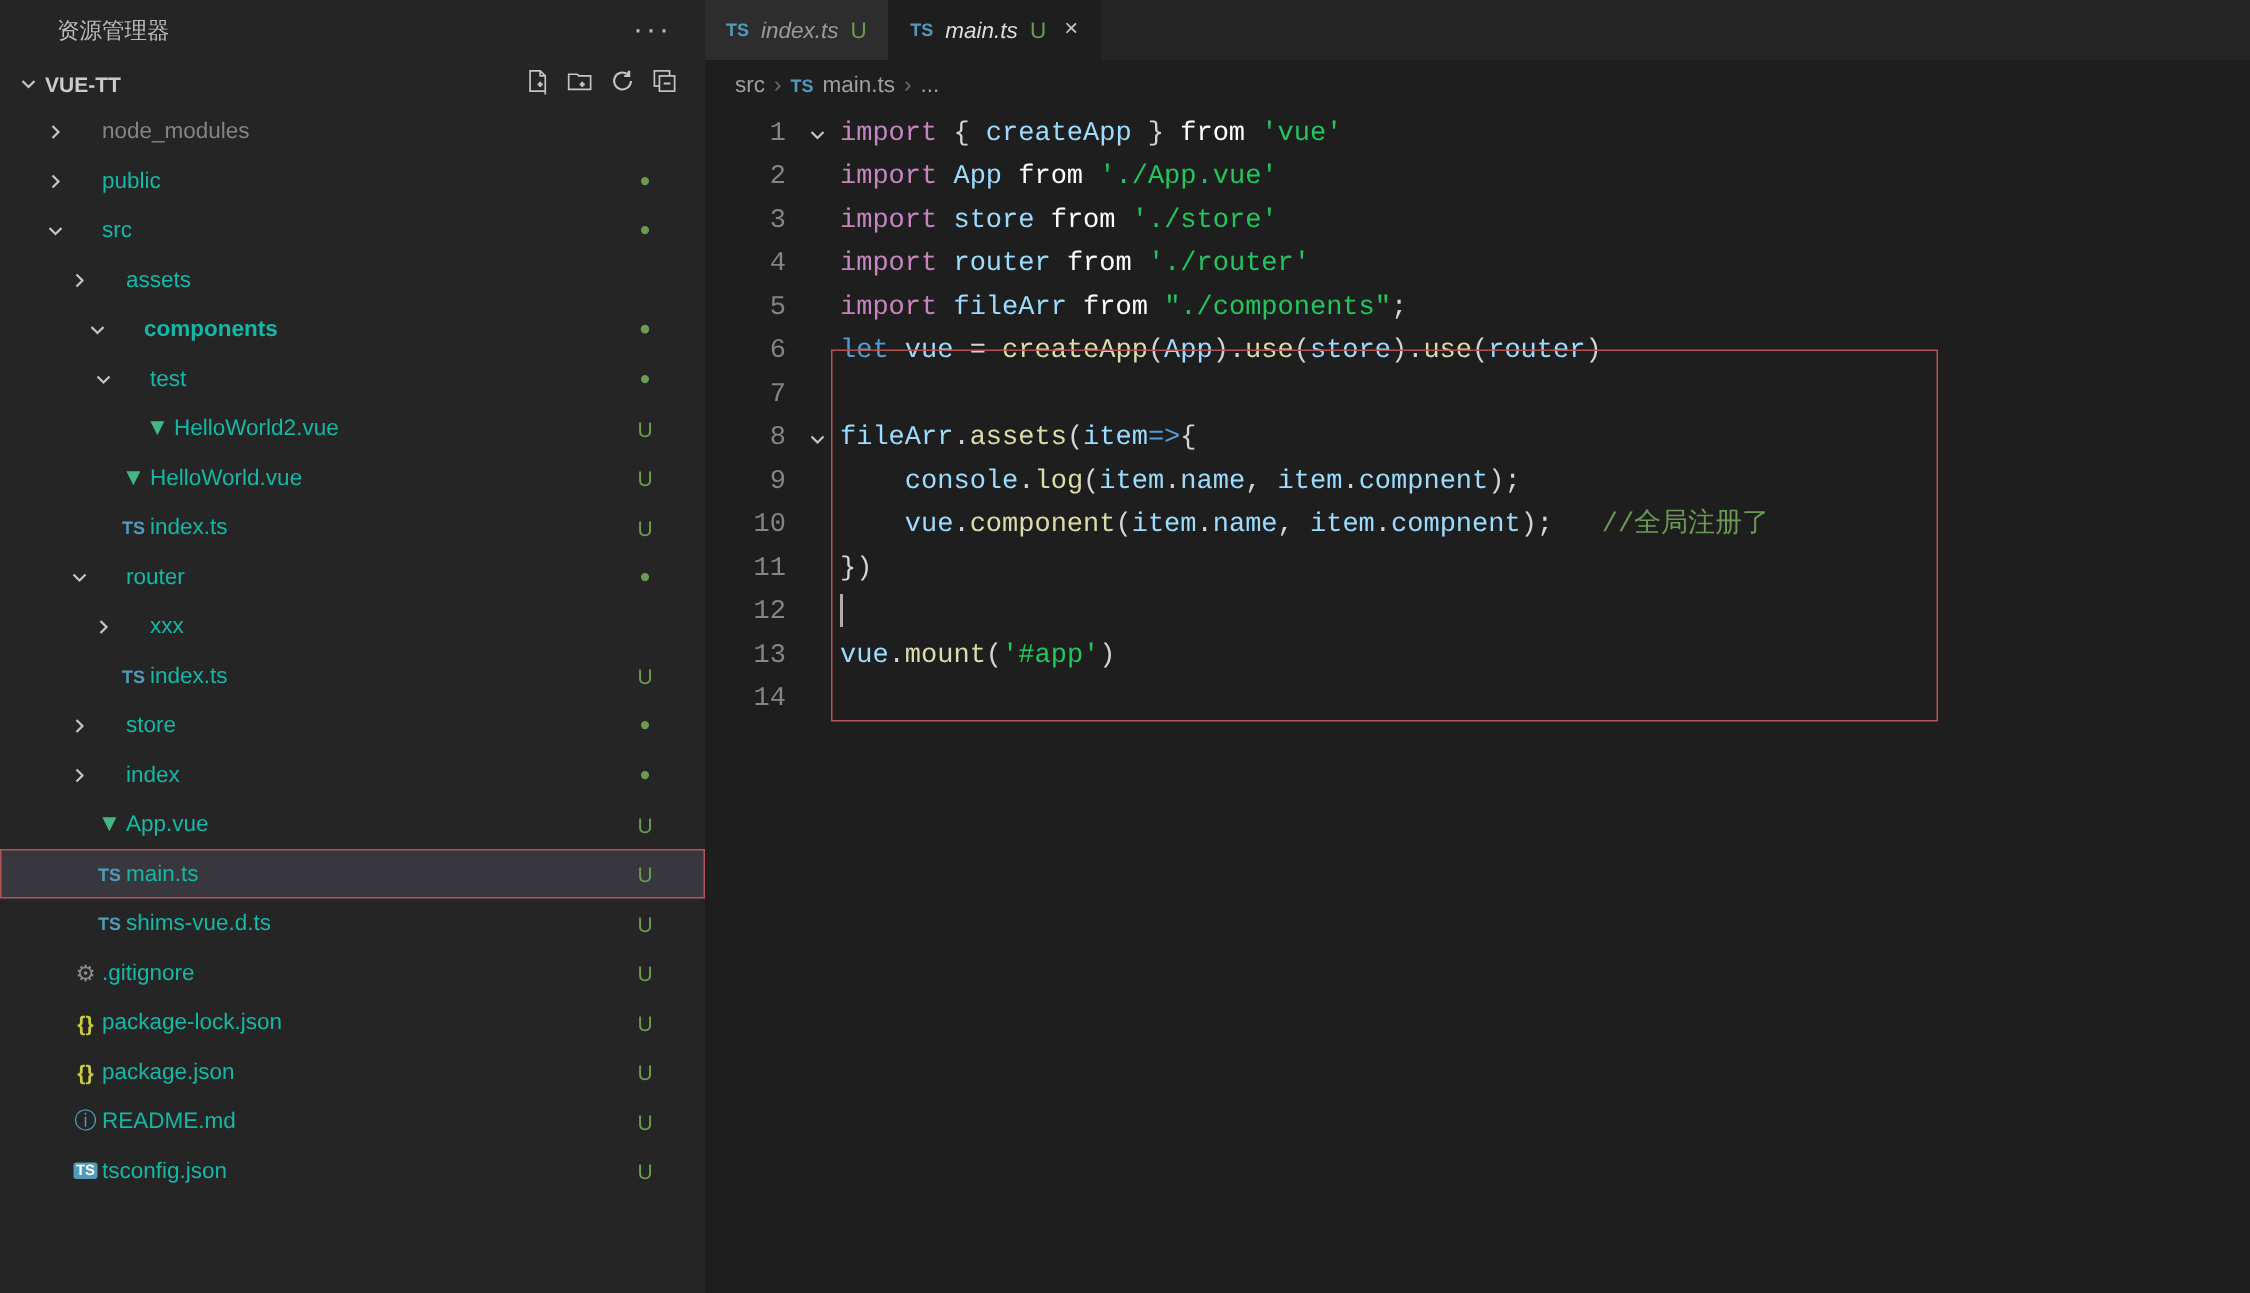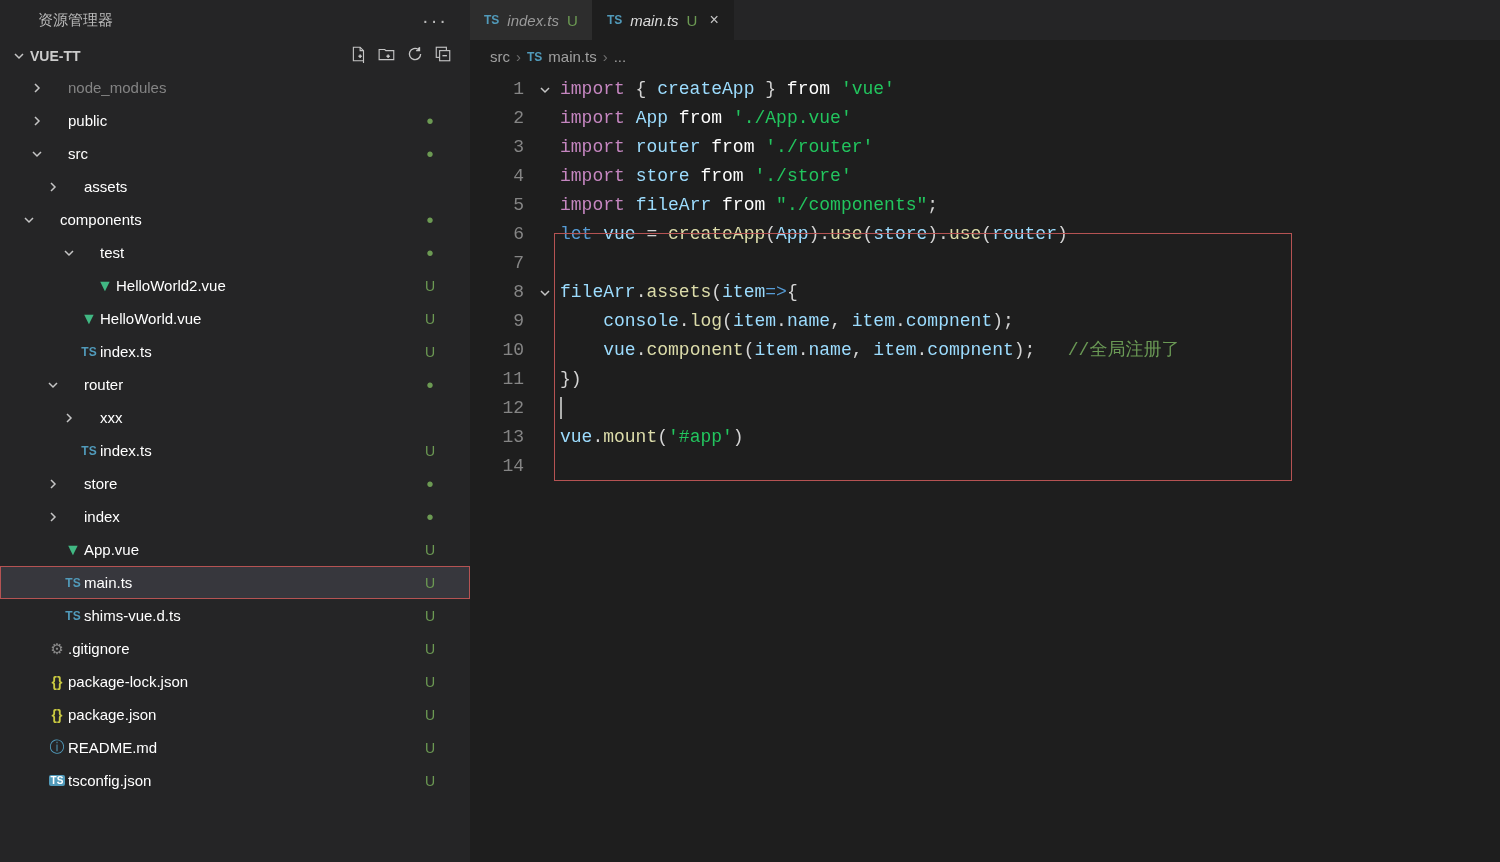--- a/index.html
+++ b/index.html
@@ -43,21 +43,21 @@
 .tree-row {
   display: flex;
   align-items: center;
   height: 33px;
   padding-right: 30px;
   position: relative;
 }
 .tree-row.selected { background: #37373d; }
 .tree-row .chev { width: 18px; display: flex; justify-content: center; color: #c5c5c5; }
 .tree-row .icon { width: 22px; display: flex; justify-content: center; align-items: center; }
-.tree-row .label { flex: 1; color: #ffffff; white-space: nowrap; overflow: hidden; text-overflow: ellipsis; }
+.tree-row .label { flex: 1; color: #14b8a6; white-space: nowrap; overflow: hidden; text-overflow: ellipsis; }
 .tree-row .git { color: #6c9a53; font-size: 14px; width: 20px; text-align: center; }
 .tree-row .git.dot { font-size: 20px; line-height: 10px; }
 .dim { color: #848484 !important; }
 .highlighted { outline: 1px solid #b55353; outline-offset: -1px; }
 .ts-icon { color: #519aba; font-size: 12px; font-weight: 700; }
 .vue-icon { color: #41b883; font-size: 16px; font-weight: 700; }
 .json-icon { color: #cbcb41; font-size: 14px; font-weight: 700; }
 .info-icon { color: #519aba; }
 .gear-icon { color: #8a8a8a; }
 
@@ -196,21 +196,21 @@
       <div class="tree-row" style="padding-left: 44px;">
         <span class="chev">
           <svg class="chev-icon" viewBox="0 0 10 10">
             <path d="M3 1 L7 5 L3 9" fill="none" stroke="#c5c5c5" stroke-width="1.5"></path>
           </svg>
         </span>
         <span class="icon"></span>
         <span class="label">assets</span>
         <span class="git"></span>
       </div>
-      <div class="tree-row" style="padding-left: 20px;">
+      <div class="tree-row" style="padding-left: 56px; font-weight: bold;">
         <span class="chev">
           <svg class="chev-icon" viewBox="0 0 10 10">
             <path d="M1 3 L5 7 L9 3" fill="none" stroke="#c5c5c5" stroke-width="1.5"></path>
           </svg>
         </span>
         <span class="icon"></span>
         <span class="label">components</span>
         <span class="git dot">•</span>
       </div>
       <div class="tree-row" style="padding-left: 60px;">
@@ -422,22 +422,22 @@
         <div></div>
         <div></div>
         <div></div>
         <div></div>
         <div></div>
       </div>
     <div class="code" id="code">
       <div class="highlight-box"></div>
     <div class="code-line"><span class="k-import">import</span><span class="tok-punct"> { </span><span class="tok-ident">createApp</span><span class="tok-punct"> } </span><span class="k-from">from</span><span class="tok-punct"> </span><span class="tok-str">'vue'</span></div>
         <div class="code-line"><span class="k-import">import</span><span class="tok-punct"> </span><span class="tok-ident">App</span><span class="tok-punct"> </span><span class="k-from">from</span><span class="tok-punct"> </span><span class="tok-str">'./App.vue'</span></div>
+        <div class="code-line"><span class="k-import">import</span><span class="tok-punct"> </span><span class="tok-ident">store</span><span class="tok-punct"> </span><span class="k-from">from</span><span class="tok-punct"> </span><span class="tok-str">'./store'</span></div>
         <div class="code-line"><span class="k-import">import</span><span class="tok-punct"> </span><span class="tok-ident">router</span><span class="tok-punct"> </span><span class="k-from">from</span><span class="tok-punct"> </span><span class="tok-str">'./router'</span></div>
-        <div class="code-line"><span class="k-import">import</span><span class="tok-punct"> </span><span class="tok-ident">store</span><span class="tok-punct"> </span><span class="k-from">from</span><span class="tok-punct"> </span><span class="tok-str">'./store'</span></div>
         <div class="code-line"><span class="k-import">import</span><span class="tok-punct"> </span><span class="tok-ident">fileArr</span><span class="tok-punct"> </span><span class="k-from">from</span><span class="tok-punct"> </span><span class="tok-str">"./components"</span><span class="tok-punct">;</span></div>
         <div class="code-line"><span class="k-let">let</span><span class="tok-punct"> </span><span class="tok-ident">vue</span><span class="tok-punct"> = </span><span class="tok-func">createApp</span><span class="tok-punct">(</span><span class="tok-ident">App</span><span class="tok-punct">).</span><span class="tok-func">use</span><span class="tok-punct">(</span><span class="tok-ident">store</span><span class="tok-punct">).</span><span class="tok-func">use</span><span class="tok-punct">(</span><span class="tok-ident">router</span><span class="tok-punct">)</span></div>
         <div class="code-line"></div>
         <div class="code-line"><span class="tok-ident">fileArr</span><span class="tok-punct">.</span><span class="tok-func">assets</span><span class="tok-punct">(</span><span class="tok-ident">item</span><span class="k-let">=&gt;</span><span class="tok-punct">{</span></div>
         <div class="code-line"><span class="tok-punct">    </span><span class="tok-ident">console</span><span class="tok-punct">.</span><span class="tok-func">log</span><span class="tok-punct">(</span><span class="tok-ident">item</span><span class="tok-punct">.</span><span class="tok-ident">name</span><span class="tok-punct">, </span><span class="tok-ident">item</span><span class="tok-punct">.</span><span class="tok-ident">compnent</span><span class="tok-punct">);</span></div>
         <div class="code-line"><span class="tok-punct">    </span><span class="tok-ident">vue</span><span class="tok-punct">.</span><span class="tok-func">component</span><span class="tok-punct">(</span><span class="tok-ident">item</span><span class="tok-punct">.</span><span class="tok-ident">name</span><span class="tok-punct">, </span><span class="tok-ident">item</span><span class="tok-punct">.</span><span class="tok-ident">compnent</span><span class="tok-punct">);   </span><span class="tok-comment">//全局注册了</span></div>
         <div class="code-line"><span class="tok-punct">})</span></div>
         <div class="code-line"><span class="cursor"></span></div>
         <div class="code-line"><span class="tok-ident">vue</span><span class="tok-punct">.</span><span class="tok-func">mount</span><span class="tok-punct">(</span><span class="tok-str">'#app'</span><span class="tok-punct">)</span></div>
         <div class="code-line"></div>

